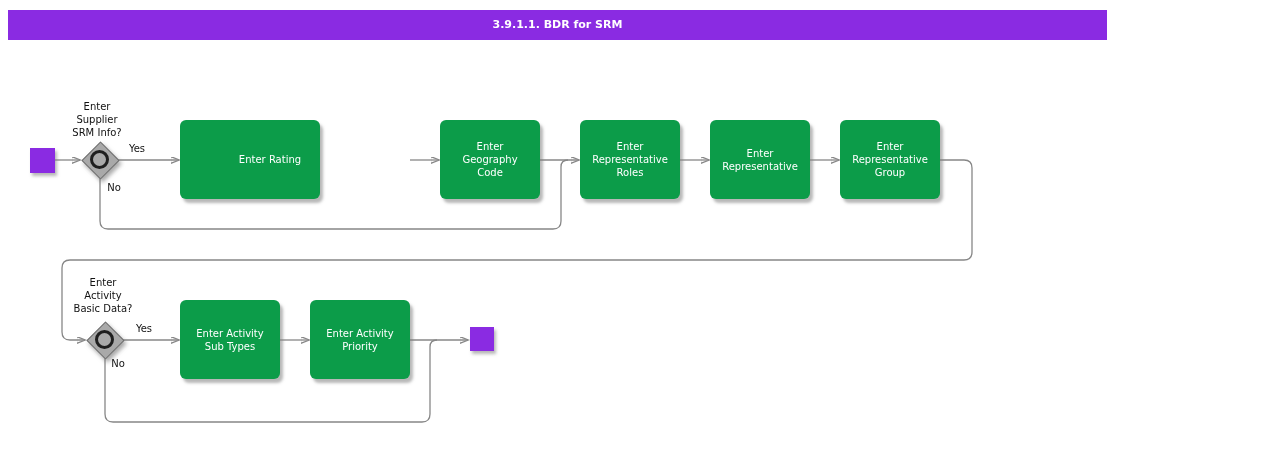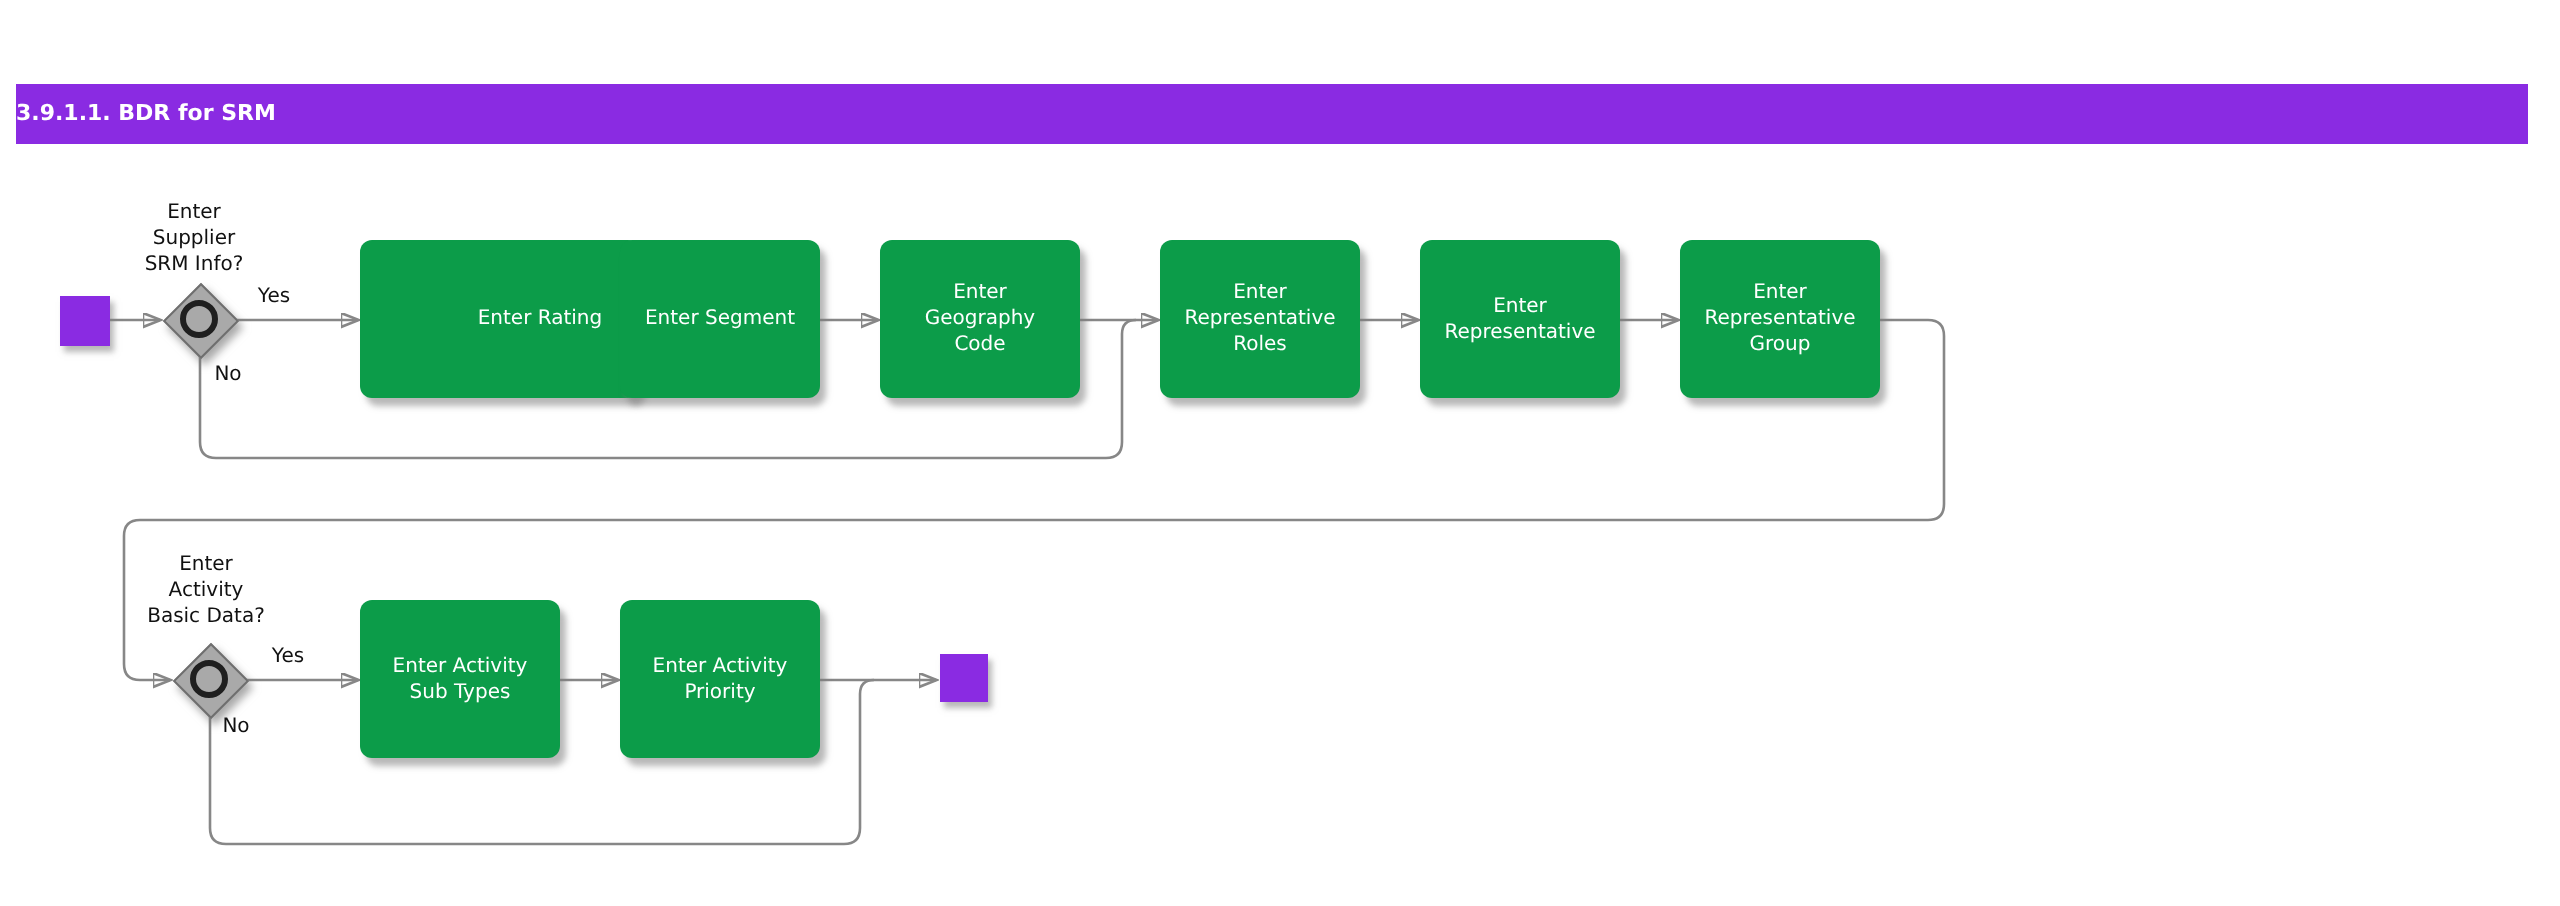--- a/index.html
+++ b/index.html
@@ -2,23 +2,23 @@
 <html style="--title_bg: #8A2BE2; --terminal_fill: #8A2BE2; --task_fill: #0C9C49; --decision_fill: #A9A9A9; --connector: #878787;"><head>
 <meta charset="utf-8">
 <style>
   html,body{margin:0;padding:0;background:#ffffff;}
   #stage{
     position:relative;width:1280px;height:453px;background:#ffffff;overflow:hidden;
     font-family:"DejaVu Sans","Liberation Sans",sans-serif;
   }
   
   .titlebar{
-    position:absolute;left:8px;top:10px;width:1256px;height:30px;
+    position:absolute;left:8px;top:10px;width:1099px;height:30px;
     background:var(--title_bg,#8A2BE2);color:#ffffff;
-    font-size:11px;font-weight:bold;line-height:30px;text-align:left;margin-top:32px;
+    font-size:11px;font-weight:bold;line-height:30px;text-align:center;
   }
   
   #wires{position:absolute;left:0;top:0;width:1280px;height:453px;}
   #wires path{fill:none;stroke:var(--connector,#878787);stroke-width:1.3;}
   
   .task{
     position:absolute;width:100px;height:79px;border-radius:6px;
     background:var(--task_fill,#0C9C49);
     box-shadow:3px 4px 3px rgba(125,125,125,.55);
     color:#ffffff;font-size:10px;line-height:13px;text-align:center;
@@ -93,21 +93,20 @@
     <div class="dshape"></div>
     <div class="dcircle"></div>
   </div>
   <div class="lbl" style="left:48px;top:276px;width:110px;">Enter
 Activity
 Basic Data?</div>
   <div class="lbl" style="left:130px;top:322px;width:28px;">Yes</div>
   <div class="lbl" style="left:108px;top:357px;width:20px;">No</div>
 
   <div class="task" style="left:180px;top:120px;padding-left:40px;">Enter Rating</div>
-  <div class="task" style="left:310px;top:120px;">Enter Segment</div>
   <div class="task" style="left:440px;top:120px;">Enter
 Geography
 Code</div>
   <div class="task" style="left:580px;top:120px;">Enter
 Representative
 Roles</div>
   <div class="task" style="left:710px;top:120px;">Enter
 Representative</div>
   <div class="task" style="left:840px;top:120px;">Enter
 Representative

